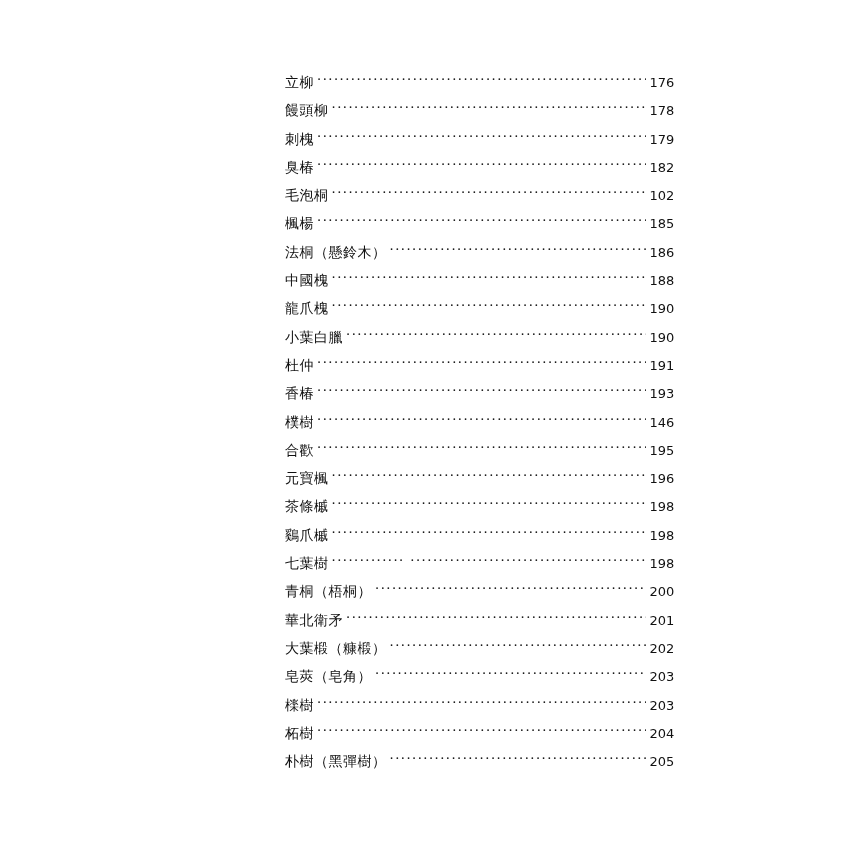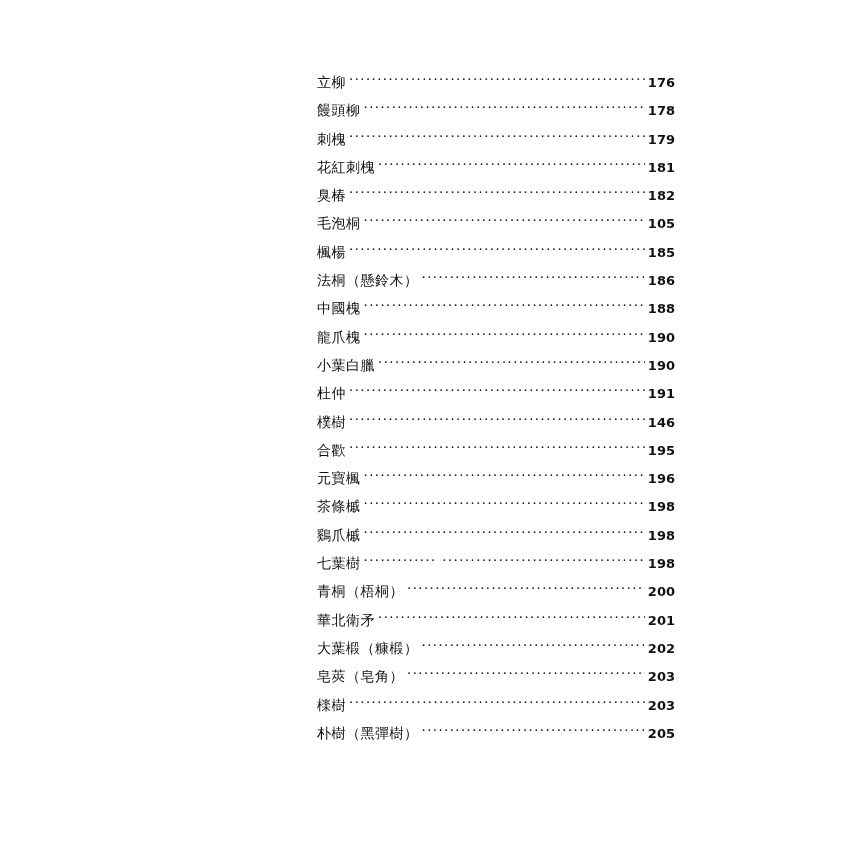--- a/index.html
+++ b/index.html
@@ -51,21 +51,20 @@
     top: 74px;
     left: 285px;
     width: 390px;
   }
   .toc-row {
     display: flex;
     align-items: baseline;
     height: 28.3px;
     font-size: 14px;
     white-space: nowrap;
-    margin-left: 32px;
   }
   .toc-row .title {
     flex: 0 0 auto;
     letter-spacing: 0.5px;
   }
   .toc-row .leader {
     flex: 1 1 auto;
     overflow: hidden;
     margin: 0 3px;
     position: relative;
@@ -74,23 +73,23 @@
     letter-spacing: 1.5px;
     color: #111;
   }
   .toc-row .leader::after {
     content: "··································································································";
   }
   .toc-row .pageno {
     flex: 0 0 auto;
     font-family: "DejaVu Sans", "Liberation Sans", sans-serif;
     font-size: 13px;
-    font-weight: bold;
+    font-weight: normal;
     min-width: 26px;
-    text-align: right;
+    text-align: center;
   }
   
   .toc-row.gap .leader {
     display: flex;
   }
   .toc-row.gap .leader::after {
     content: "·············          ·······································································";
   }
 </style>
 </head>
@@ -115,33 +114,28 @@
         <span class="title">饅頭柳</span>
         <span class="leader"></span>
         <span class="pageno">178</span>
       </div>
       <div class="toc-row">
         <span class="title">刺槐</span>
         <span class="leader"></span>
         <span class="pageno">179</span>
       </div>
       <div class="toc-row">
-        <span class="title">花紅刺槐</span>
-        <span class="leader"></span>
-        <span class="pageno">181</span>
-      </div>
-      <div class="toc-row">
         <span class="title">臭椿</span>
         <span class="leader"></span>
         <span class="pageno">182</span>
       </div>
       <div class="toc-row">
         <span class="title">毛泡桐</span>
         <span class="leader"></span>
-        <span class="pageno">105</span>
+        <span class="pageno">102</span>
       </div>
       <div class="toc-row">
         <span class="title">楓楊</span>
         <span class="leader"></span>
         <span class="pageno">185</span>
       </div>
       <div class="toc-row">
         <span class="title">法桐（懸鈴木）</span>
         <span class="leader"></span>
         <span class="pageno">186</span>
@@ -158,20 +152,25 @@
       </div>
       <div class="toc-row">
         <span class="title">小葉白臘</span>
         <span class="leader"></span>
         <span class="pageno">190</span>
       </div>
       <div class="toc-row">
         <span class="title">杜仲</span>
         <span class="leader"></span>
         <span class="pageno">191</span>
+      </div>
+      <div class="toc-row">
+        <span class="title">香椿</span>
+        <span class="leader"></span>
+        <span class="pageno">193</span>
       </div>
       <div class="toc-row">
         <span class="title">樸樹</span>
         <span class="leader"></span>
         <span class="pageno">146</span>
       </div>
       <div class="toc-row">
         <span class="title">合歡</span>
         <span class="leader"></span>
         <span class="pageno">195</span>
@@ -215,19 +214,24 @@
         <span class="title">皂莢（皂角）</span>
         <span class="leader"></span>
         <span class="pageno">203</span>
       </div>
       <div class="toc-row">
         <span class="title">檪樹</span>
         <span class="leader"></span>
         <span class="pageno">203</span>
       </div>
       <div class="toc-row">
+        <span class="title">柘樹</span>
+        <span class="leader"></span>
+        <span class="pageno">204</span>
+      </div>
+      <div class="toc-row">
         <span class="title">朴樹（黑彈樹）</span>
         <span class="leader"></span>
         <span class="pageno">205</span>
       </div>
     </div>
 
 </div>
 
 </body></html>

